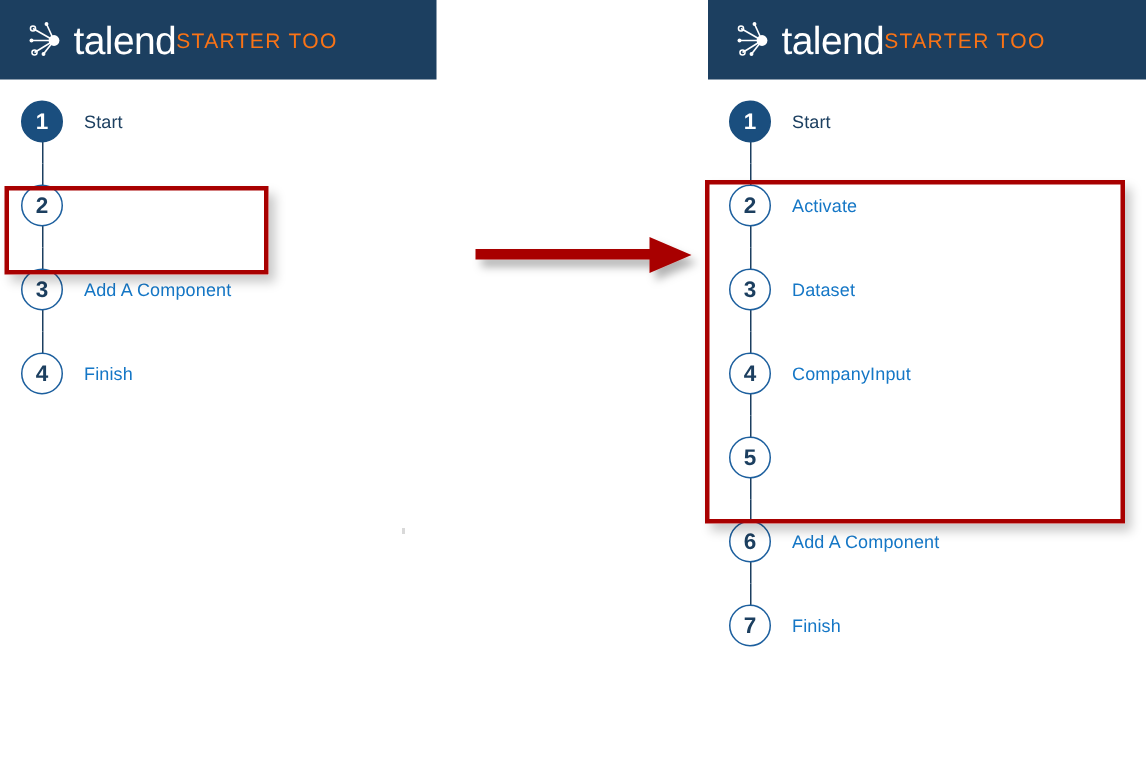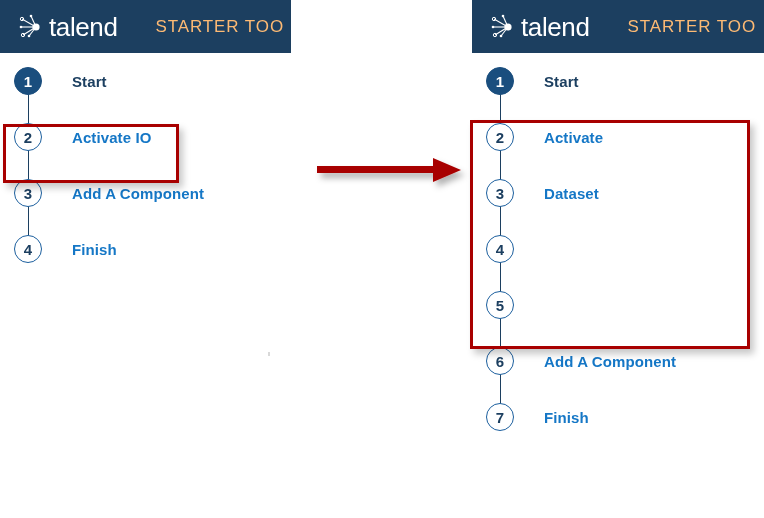--- a/index.html
+++ b/index.html
@@ -52,25 +52,24 @@
   }
   .brand-word {
     color: #ffffff;
     font-size: 26px;
     font-weight: 400;
     letter-spacing: -0.4px;
     margin-left: 1px;
     line-height: 1;
   }
   .header-title {
-    color: #fdba74;
-    font-size: 17px;
+    color: #f97316;
+    font-size: 14px;
     font-weight: 400;
     letter-spacing: 0.9px;
-    margin-left: 38px;
     flex: 0 0 auto;
   }
 
   
   .stepper {
     position: absolute;
     left: 0;
     top: 53px;
     width: 100%;
   }
@@ -119,26 +118,25 @@
     background: #ffffff;
     border: 1.5px solid #1c5f9e;
     color: #1c3f60;
   }
   .step-circle.filled {
     background: #1a4e7e;
     border-color: #1a4e7e;
     color: #ffffff;
   }
   .step-label {
-    font-size: 15px;
-    font-weight: 700;
+    font-size: 12px;
+    font-weight: 400;
     color: #1577c6;
     letter-spacing: 0.1px;
     white-space: nowrap;
-    margin-left: 16px;
   }
   .step-label.dark { color: #1c3f60; }
 
   
   .highlight-box {
     position: absolute;
     box-sizing: border-box;
     border: 3px solid #a80000;
     background: transparent;
     box-shadow: 4px 5px 7px rgba(0,0,0,0.22);
@@ -201,21 +199,20 @@
       <div class="step-node">
         <div class="step-circle filled">1</div>
       </div>
       <div class="step-label dark">Start</div>
     </div>
 
     <div class="step-row">
       <div class="step-node">
         <div class="step-circle">2</div>
       </div>
-      <div class="step-label">Activate IO</div>
     </div>
 
     <div class="step-row">
       <div class="step-node">
         <div class="step-circle">3</div>
       </div>
       <div class="step-label">Add A Component</div>
     </div>
 
     <div class="step-row">
@@ -272,20 +269,21 @@
       <div class="step-node">
         <div class="step-circle">3</div>
       </div>
       <div class="step-label">Dataset</div>
     </div>
 
     <div class="step-row">
       <div class="step-node">
         <div class="step-circle">4</div>
       </div>
+      <div class="step-label">CompanyInput</div>
     </div>
 
     <div class="step-row">
       <div class="step-node">
         <div class="step-circle">5</div>
       </div>
     </div>
 
     <div class="step-row">
       <div class="step-node">

